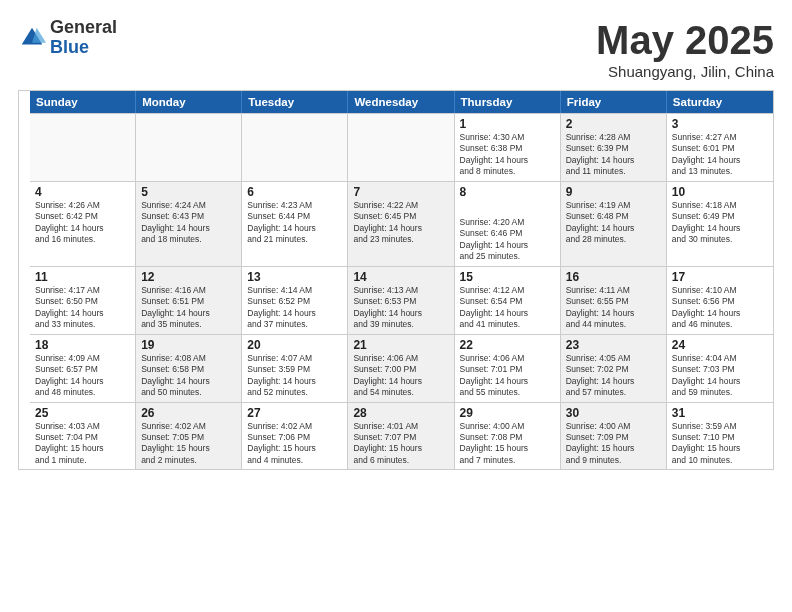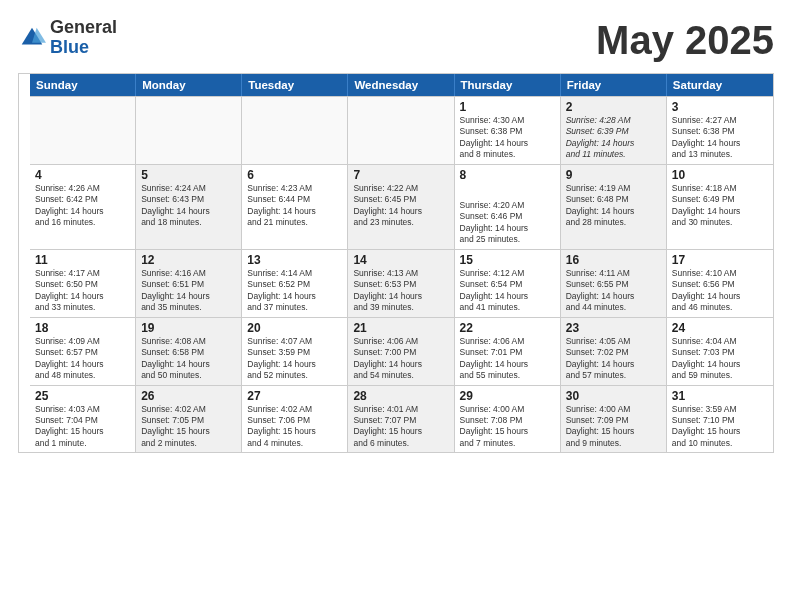--- a/index.html
+++ b/index.html
@@ -125,20 +125,21 @@
         <polygon points="15,4 26,22 4,22" fill="#1a5fa8"></polygon>
         <polygon points="20,4 30,20 15,20" fill="#4a9fd8" opacity="0.7"></polygon>
       </svg>
       <div class="logo-text">
         <span class="logo-general">General</span>
         <span class="logo-blue">Blue</span>
       </div>
     </div>
     <div class="title-block">
       <div class="month-title">May 2025</div>
+      <div class="location">Shuangyang, Jilin, China</div>
     </div>
   </div>
 
   <div class="calendar">
     <div class="cal-header-row">
     <div class="cal-header-cell">Sunday</div>
         <div class="cal-header-cell">Monday</div>
         <div class="cal-header-cell">Tuesday</div>
         <div class="cal-header-cell">Wednesday</div>
         <div class="cal-header-cell">Thursday</div>
@@ -153,29 +154,29 @@
           <div class="cal-cell empty"></div>
           <div class="cal-cell">
             <span class="day-number">1</span>
             <div class="cell-text" style="white-space: pre-line;">Sunrise: 4:30 AM
 Sunset: 6:38 PM
 Daylight: 14 hours
 and 8 minutes.</div>
           </div>
           <div class="cal-cell shaded">
             <span class="day-number">2</span>
-            <div class="cell-text" style="white-space: pre-line; font-style: italic;">Sunrise: 4:28 AM
+            <div class="cell-text" style="white-space: pre-line;">Sunrise: 4:28 AM
 Sunset: 6:39 PM
 Daylight: 14 hours
 and 11 minutes.</div>
           </div>
           <div class="cal-cell">
             <span class="day-number">3</span>
             <div class="cell-text" style="white-space: pre-line;">Sunrise: 4:27 AM
-Sunset: 6:38 PM
+Sunset: 6:01 PM
 Daylight: 14 hours
 and 13 minutes.</div>
           </div>
         </div>
         <div class="cal-row">
           <div class="cal-cell">
             <span class="day-number">4</span>
             <div class="cell-text" style="white-space: pre-line;">Sunrise: 4:26 AM
 Sunset: 6:42 PM
 Daylight: 14 hours

